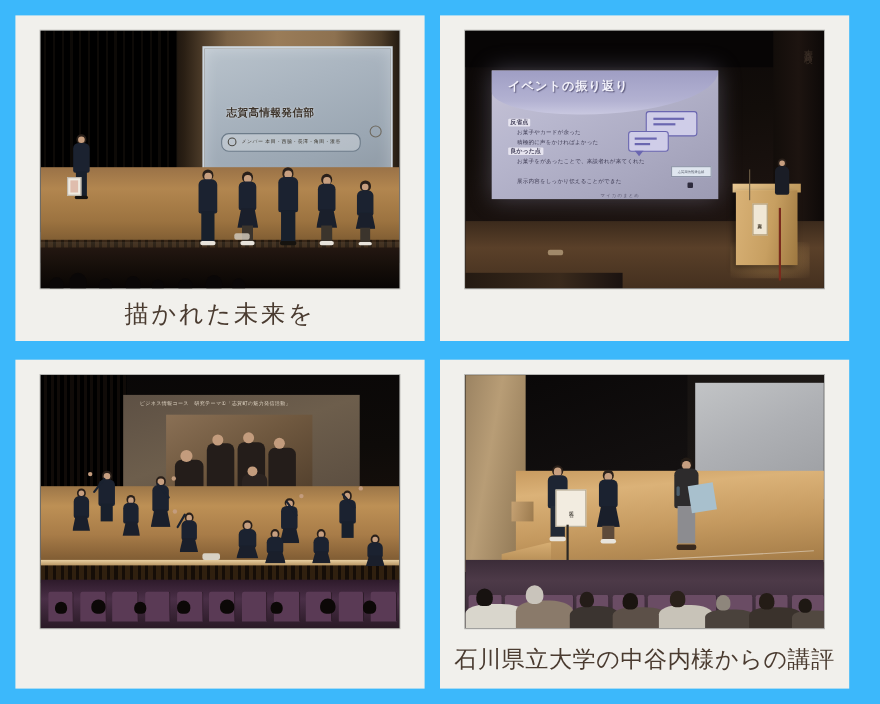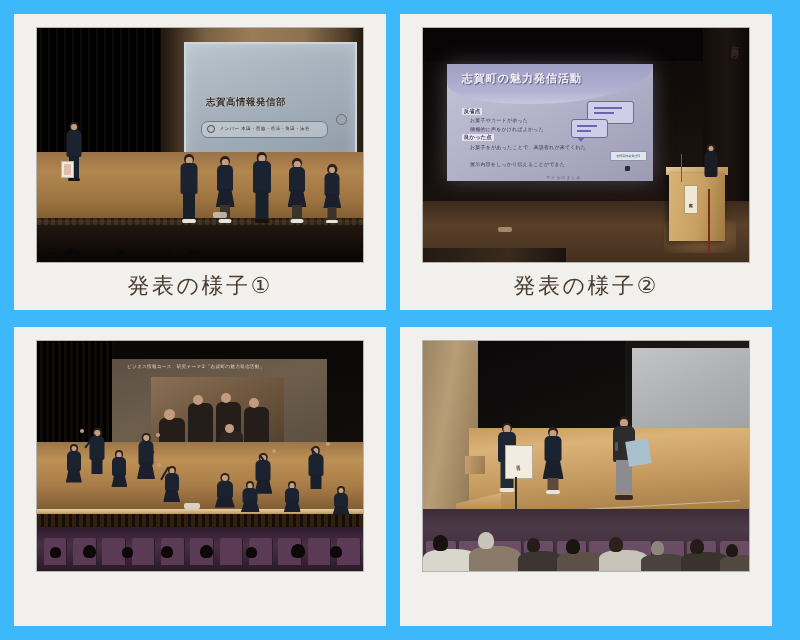--- a/index.html
+++ b/index.html
@@ -549,36 +549,36 @@
           <i style="left:13%;width:16px;height:18px;"></i>
           <i style="left:26%;width:12px;height:13px;"></i>
           <i style="left:38%;width:14px;height:15px;"></i>
           <i style="left:50%;width:11px;height:12px;"></i>
           <i style="left:62%;width:13px;height:13px;"></i>
           <i style="left:74%;width:15px;height:16px;"></i>
           <i style="left:86%;width:12px;height:13px;"></i>
         </div>
       </div>
     </div>
-    <div class="caption">発表の様子①</div>
+    <div class="caption">描かれた未来を</div>
   </div>
 
   <div class="card row1">
     <div class="photo">
       <div class="photo-inner">
         <div class="p2-bg"></div>
         <div class="p2-top"></div>
 
         <div class="p2-wallR">
           <span class="vtext">志賀高校</span>
         </div>
 
         <div class="p2-screen">
           <div class="bandtop"></div>
-          <div class="s2title">志賀町の魅力発信活動</div>
+          <div class="s2title">イベントの振り返り</div>
 
           <div class="s2h" style="left:7%;top:37%;">反省点</div>
           <div class="s2li" style="left:11%;top:45%;">お菓子やカードが余った</div>
           <div class="s2li" style="left:11%;top:52.5%;">積極的に声をかければよかった</div>
 
           <div class="s2h" style="left:7%;top:60%;">良かった点</div>
           <div class="s2li" style="left:11%;top:68%;width:58%;line-height:1.5;">お菓子をがあったことで、来談者れが来てくれた</div>
           <div class="s2li" style="left:11%;top:83%;">展示内容をしっかり伝えることができた</div>
 
           <div class="bubble" style="right:9%;top:31%;width:22%;height:18%;">
@@ -606,21 +606,20 @@
         <div class="stu p2-speaker" style="width:14px;height:34px;">
           <div class="head" style="width:8px;height:8px;"></div>
           <div class="face" style="width:5px;height:5.5px;top:2px;"></div>
           <div class="body" style="width:13px;height:26px;top:7px;background:#1a1d26;"></div>
         </div>
         <div class="p2-mic"></div>
         <div class="p2-stand"></div>
         <div class="p2-aud"></div>
       </div>
     </div>
-    <div class="caption">発表の様子②</div>
   </div>
 
   <div class="card row2">
     <div class="photo">
       <div class="photo-inner">
         <div class="p3-bg"></div>
         <div class="p3-curtain"></div>
 
         <div class="p3-screen">
           <div class="p3title">ビジネス情報コース　研究テーマ①「志賀町の魅力発信活動」</div>
@@ -818,15 +817,16 @@
           <div class="head" style="left:57%;bottom:31%;width:14px;height:15px;background:#2a211a;"></div>
           <div class="shoulder" style="left:67%;bottom:0;width:14%;height:28%;background:#4a423c;"></div>
           <div class="head" style="left:70%;bottom:25%;width:13px;height:14px;background:#8e867c;"></div>
           <div class="shoulder" style="left:79%;bottom:0;width:15%;height:30%;background:#3a322c;"></div>
           <div class="head" style="left:82%;bottom:27%;width:14px;height:15px;background:#241c16;"></div>
           <div class="shoulder" style="left:91%;bottom:0;width:12%;height:26%;background:#514840;"></div>
           <div class="head" style="left:93%;bottom:23%;width:12px;height:13px;background:#1e1813;"></div>
         </div>
       </div>
     </div>
+    <div class="caption long">石川県立大学の中谷内様からの講評</div>
   </div>
 
 </div>
 
 </body></html>

